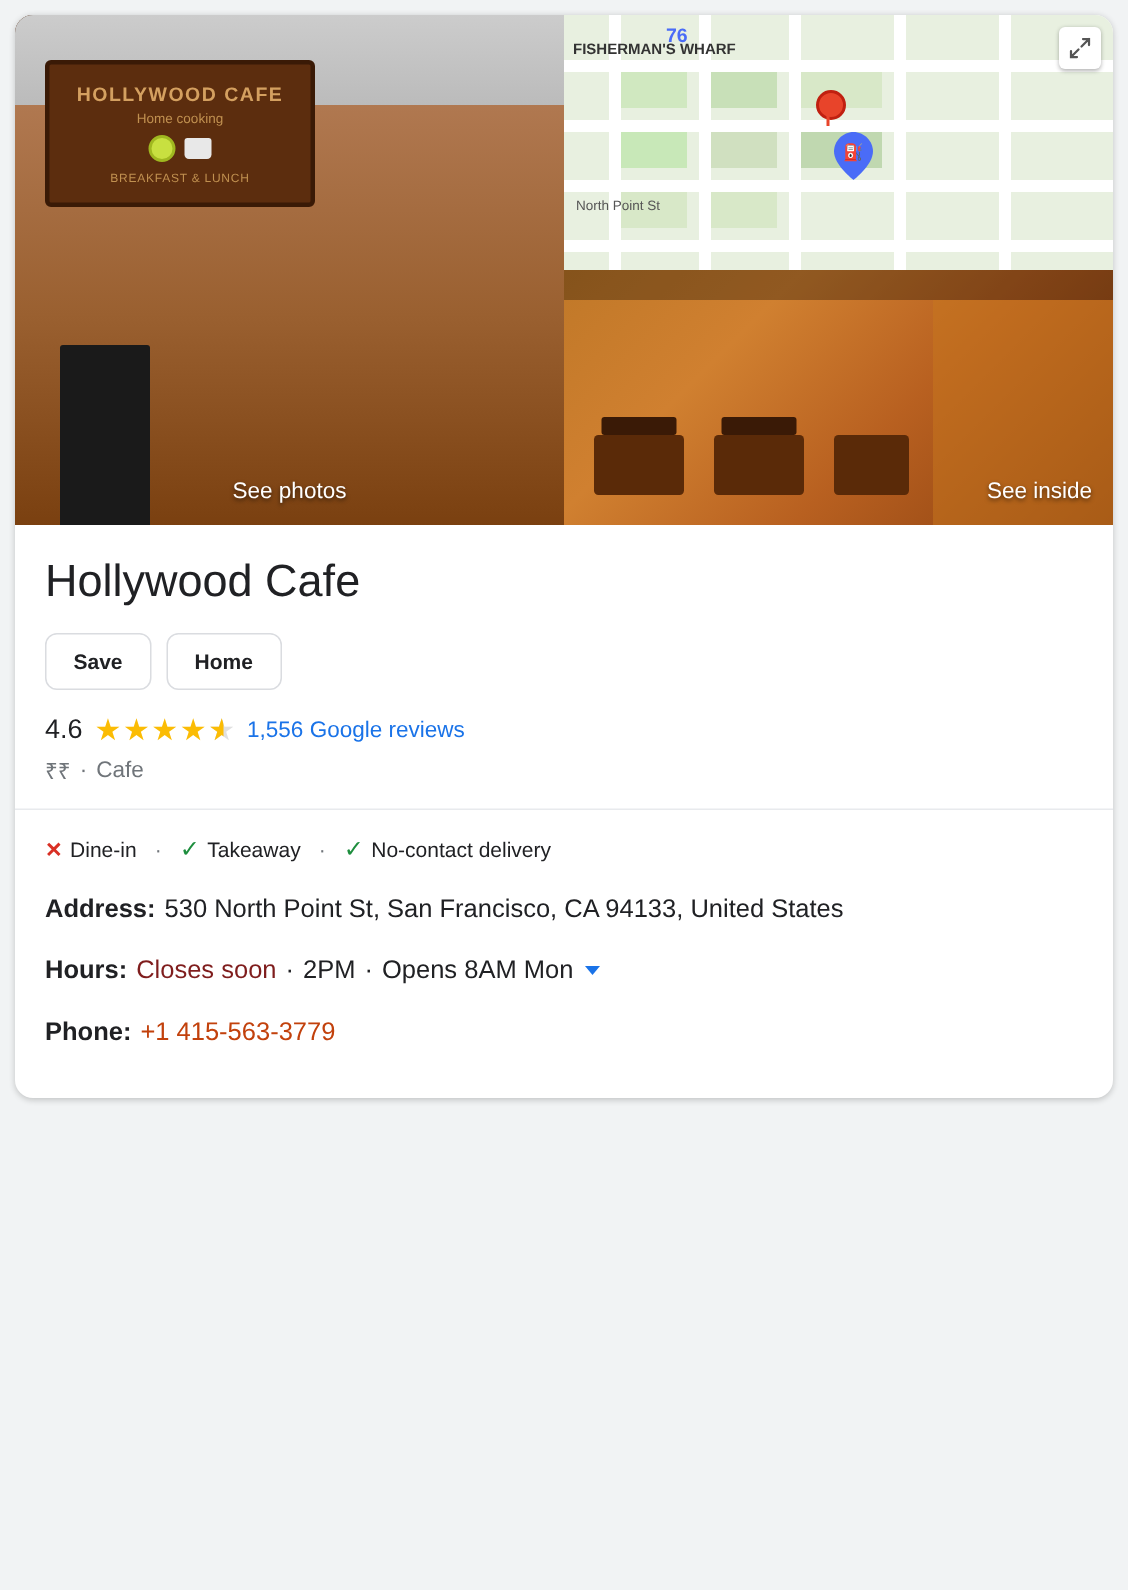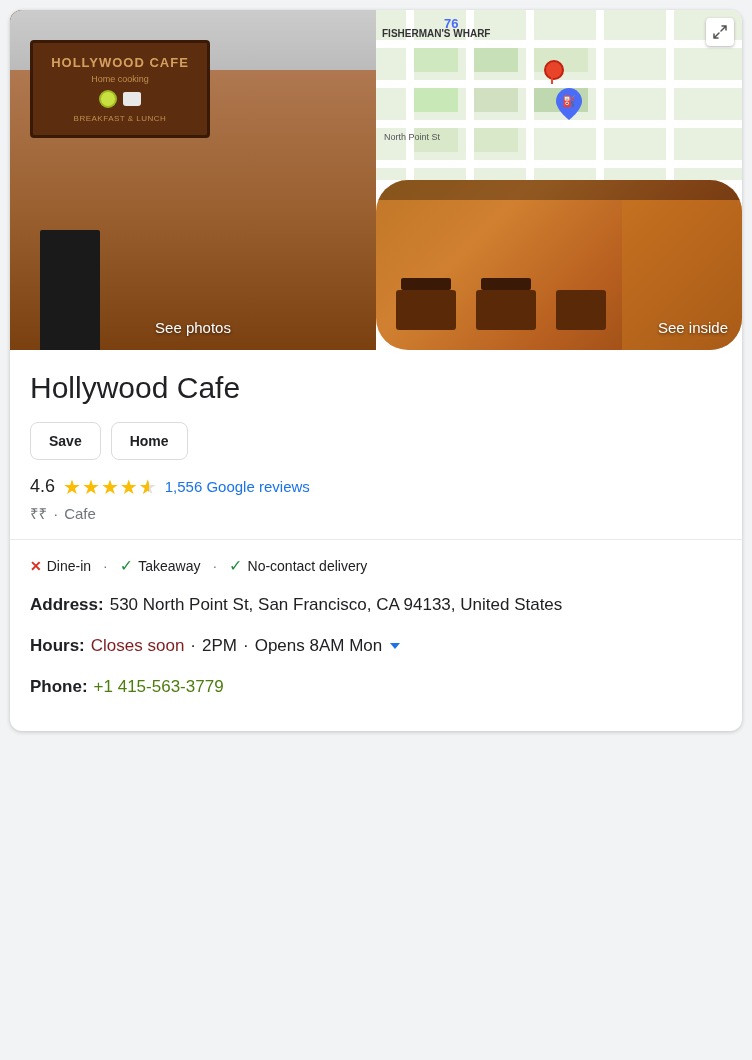--- a/index.html
+++ b/index.html
@@ -184,21 +184,20 @@
       box-shadow: 0 1px 3px rgba(0,0,0,0.3);
       cursor: pointer;
     }
 
     
     .photo-interior {
       grid-column: 2;
       grid-row: 2;
       position: relative;
       overflow: hidden;
-      border-radius: 32px;
     }
     .interior-bg {
       width: 100%;
       height: 100%;
       background: linear-gradient(135deg, #c07828 0%, #d08030 30%, #b86020 60%, #8a4010 100%);
     }
     
     .int-table {
       position: absolute;
       background: #5a2a08;
@@ -327,21 +326,21 @@
       align-items: flex-start;
       gap: 6px;
       margin-bottom: 14px;
       font-size: 17px;
       color: #202124;
       line-height: 1.6;
     }
     .info-label { font-weight: 700; white-space: nowrap; }
     .info-value { color: #202124; }
     .info-value-orange { color: #7f1d1d; font-weight: 500; }
-    .info-value-blue { color: #4d7c0f; text-decoration: none; cursor: pointer; }
+    .info-value-blue { color: #c2410c; text-decoration: none; cursor: pointer; }
     .hours-row {
       display: flex;
       align-items: center;
       gap: 6px;
       flex-wrap: wrap;
     }
     .chevron-down {
       display: inline-block;
       width: 0;
       height: 0;

